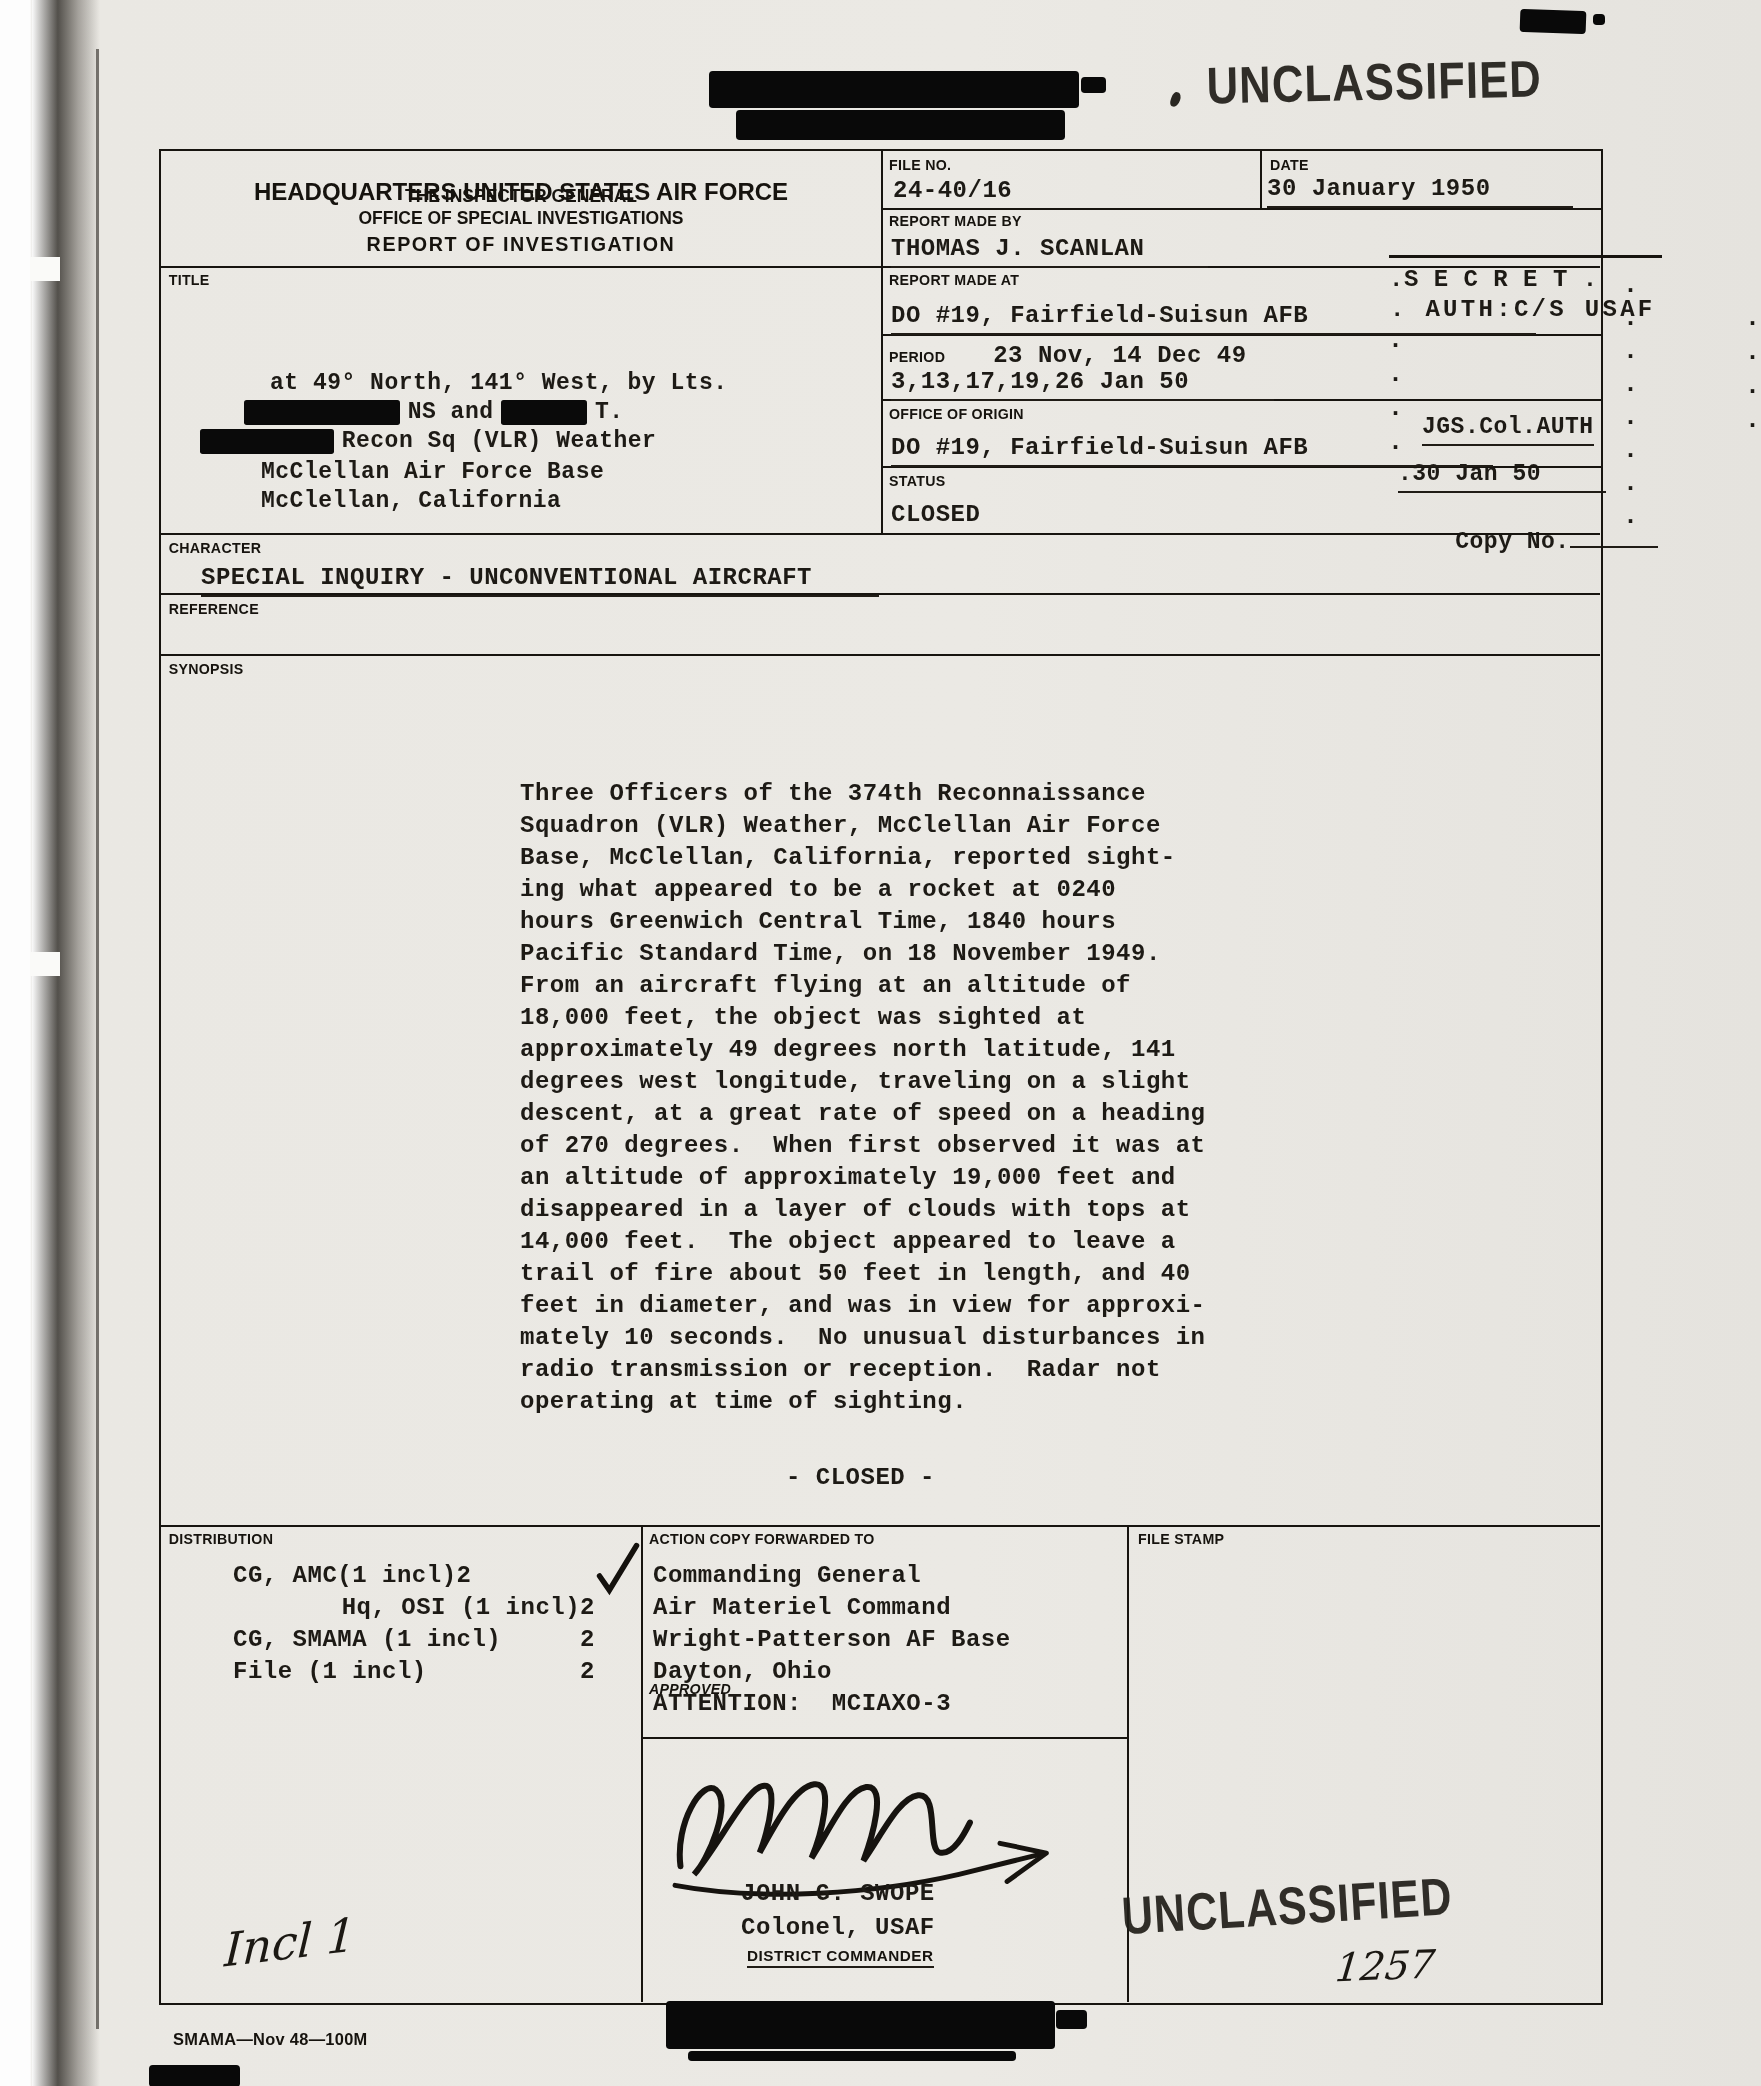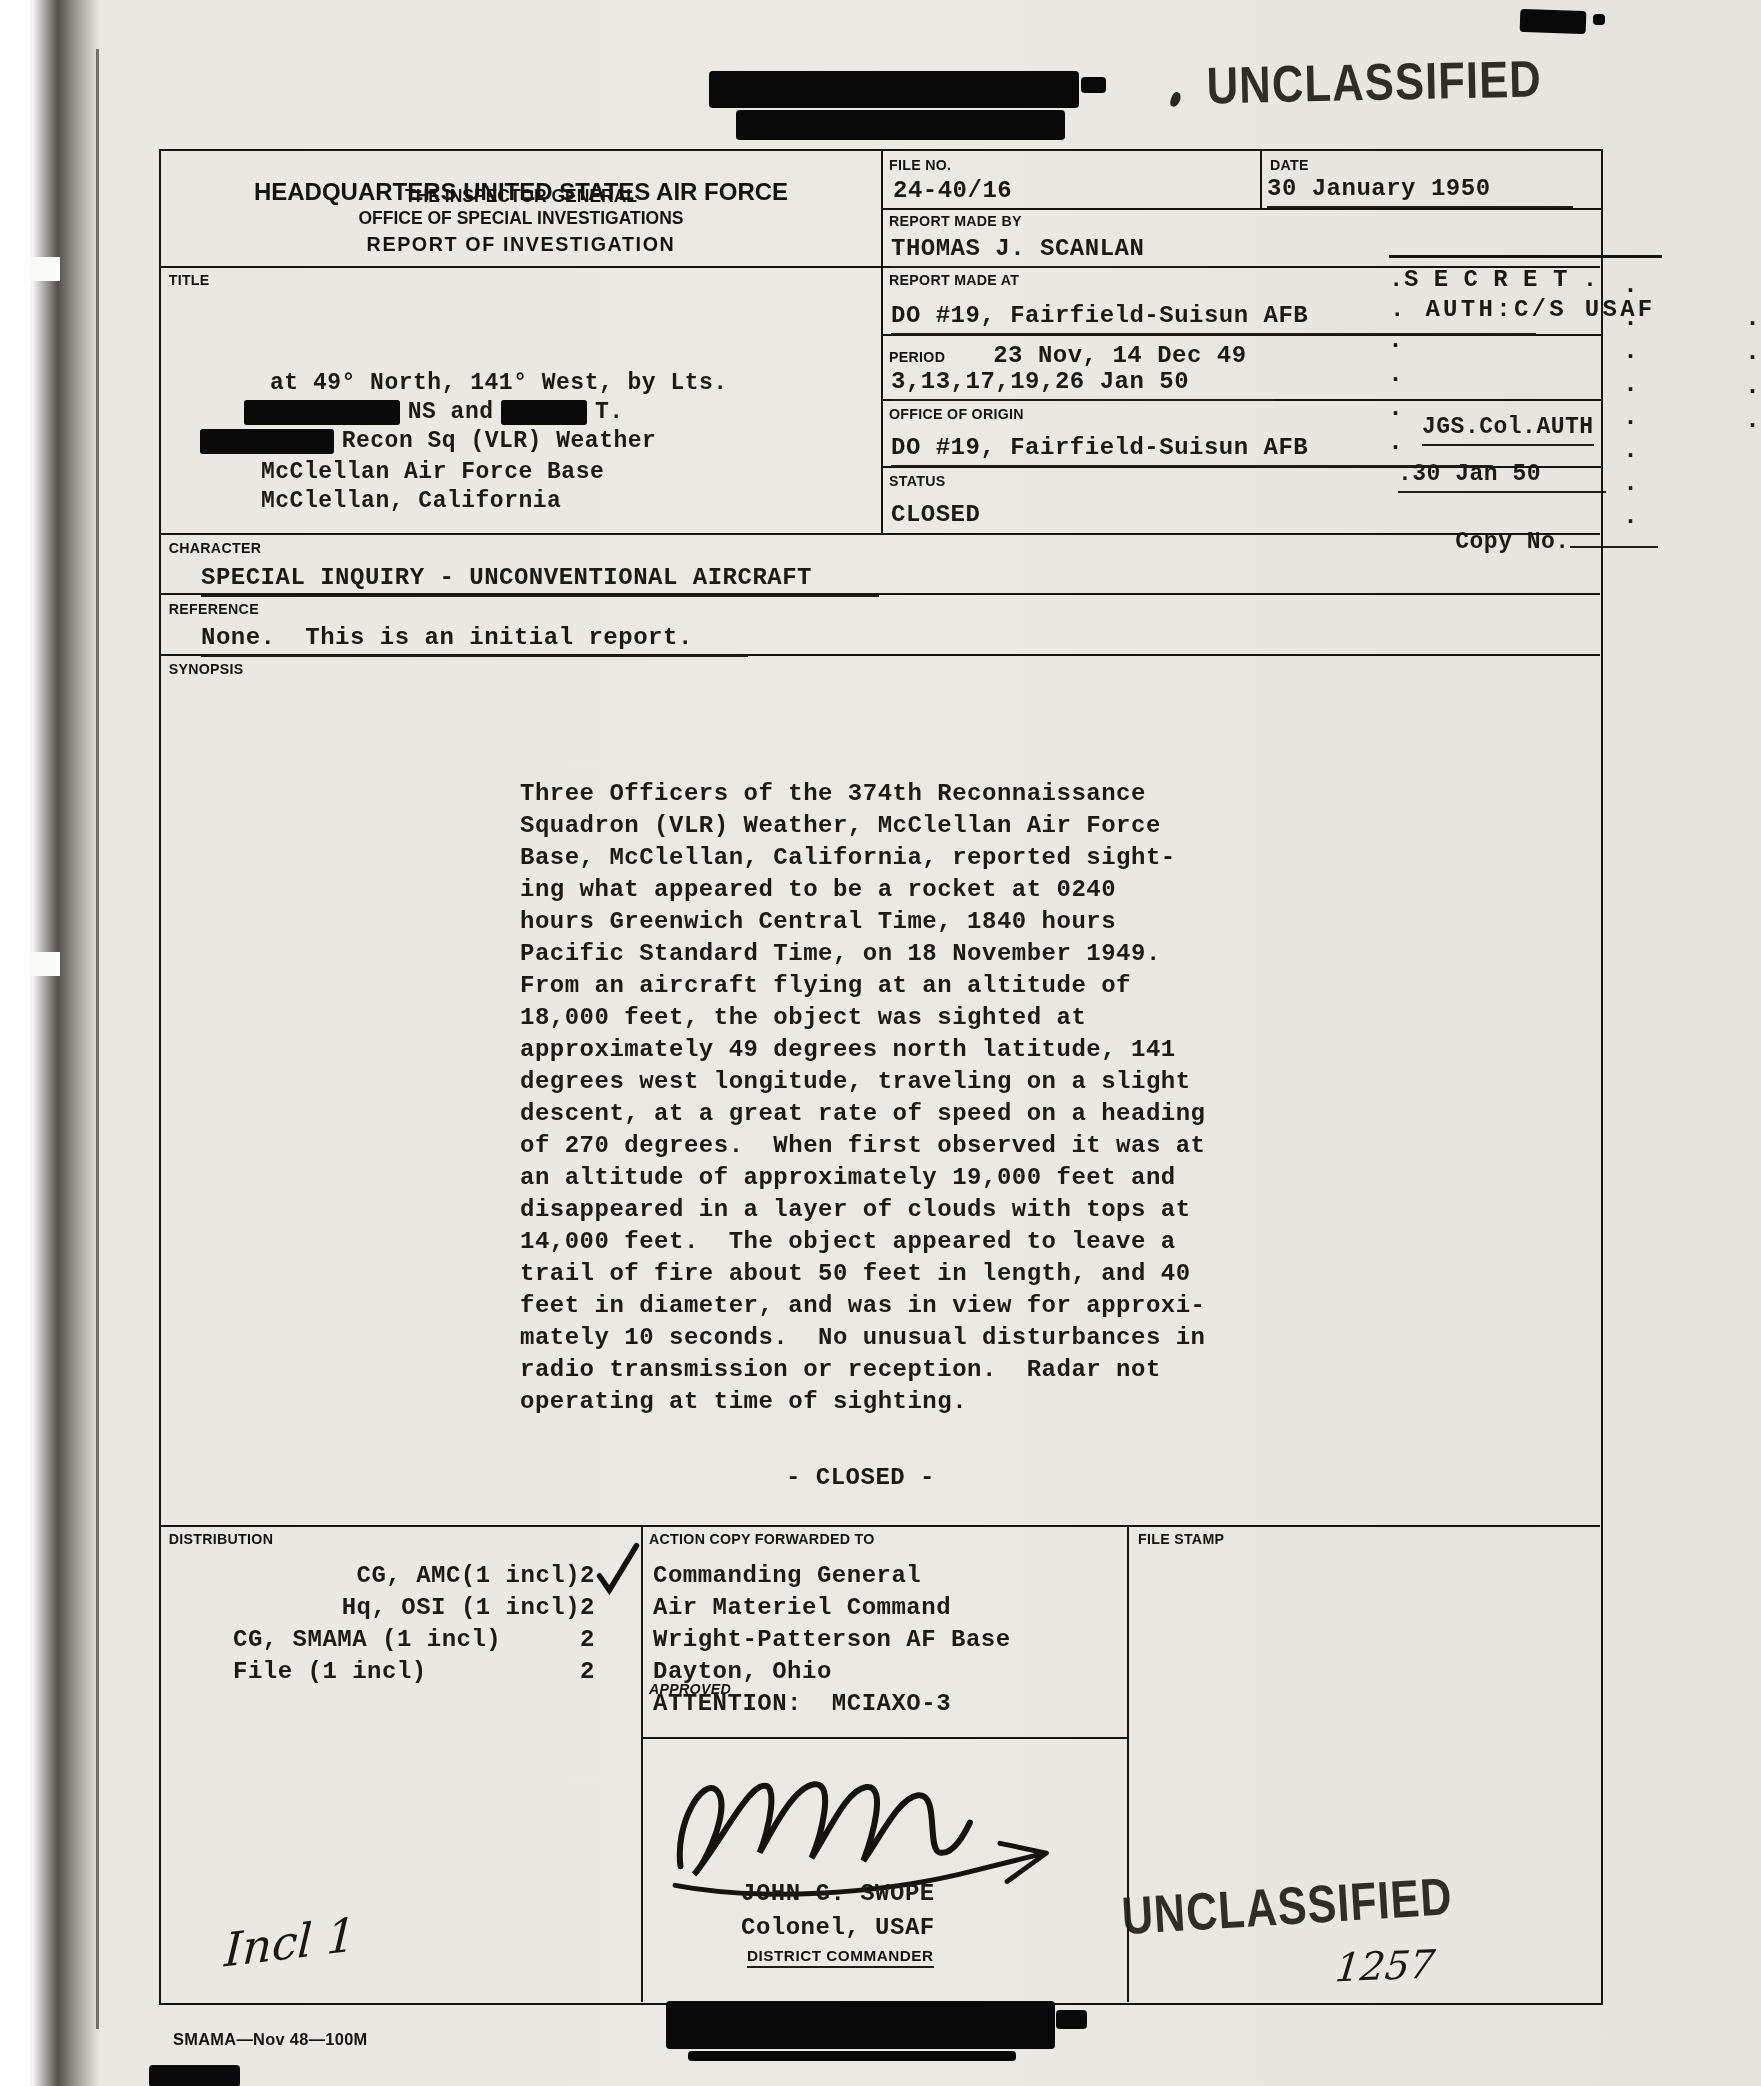--- a/index.html
+++ b/index.html
@@ -139,21 +139,20 @@
     <div class="lbl" style="left:728px;top:255px;">OFFICE OF ORIGIN</div>
     <div class="tw ul" style="left:730px;top:281px;min-width:602px;">DO #19, Fairfield-Suisun AFB</div>
 
     <div class="lbl" style="left:728px;top:322px;">STATUS</div>
     <div class="tw" style="left:730px;top:348px;">CLOSED</div>
 
     <div class="lbl" style="left:7.7px;top:389px;">CHARACTER</div>
     <div class="tw ul" style="left:40px;top:411px;min-width:678px;">SPECIAL INQUIRY - UNCONVENTIONAL AIRCRAFT</div>
 
     <div class="lbl" style="left:7.7px;top:450px;">REFERENCE</div>
-    <div class="tw ul" style="left:40px;top:471px;min-width:547px;">None.  This is an initial report.</div>
 
     <div class="lbl" style="left:7.7px;top:510px;">SYNOPSIS</div>
     <div class="tw" style="left:359px;top:627px;">Three Officers of the 374th Reconnaissance
 Squadron (VLR) Weather, McClellan Air Force
 Base, McClellan, California, reported sight-
 ing what appeared to be a rocket at 0240
 hours Greenwich Central Time, 1840 hours
 Pacific Standard Time, on 18 November 1949.
 From an aircraft flying at an altitude of
 18,000 feet, the object was sighted at
@@ -166,21 +165,21 @@
 14,000 feet.  The object appeared to leave a
 trail of fire about 50 feet in length, and 40
 feet in diameter, and was in view for approxi-
 mately 10 seconds.  No unusual disturbances in
 radio transmission or reception.  Radar not
 operating at time of sighting.</div>
     <div class="tw" style="left:625px;top:1311px;">- CLOSED -</div>
 
     <div class="lbl" style="left:7.7px;top:1380px;">DISTRIBUTION</div>
     <div class="abs" style="left:72px;top:1409px;width:362px;">
-      <div style="display:flex;justify-content:flex-end;">
+      <div style="display:flex;justify-content:flex-start;">
         <span class="tw" style="position:static;">CG, AMC(1 incl)</span>
         <span class="tw" style="position:static;">2</span>
       </div>
       <div style="display:flex;justify-content:flex-end;">
         <span class="tw" style="position:static;">Hq, OSI (1 incl)</span>
         <span class="tw" style="position:static;">2</span>
       </div>
       <div style="display:flex;justify-content:space-between;">
         <span class="tw" style="position:static;">CG, SMAMA (1 incl)</span>
         <span class="tw" style="position:static;">2</span>

